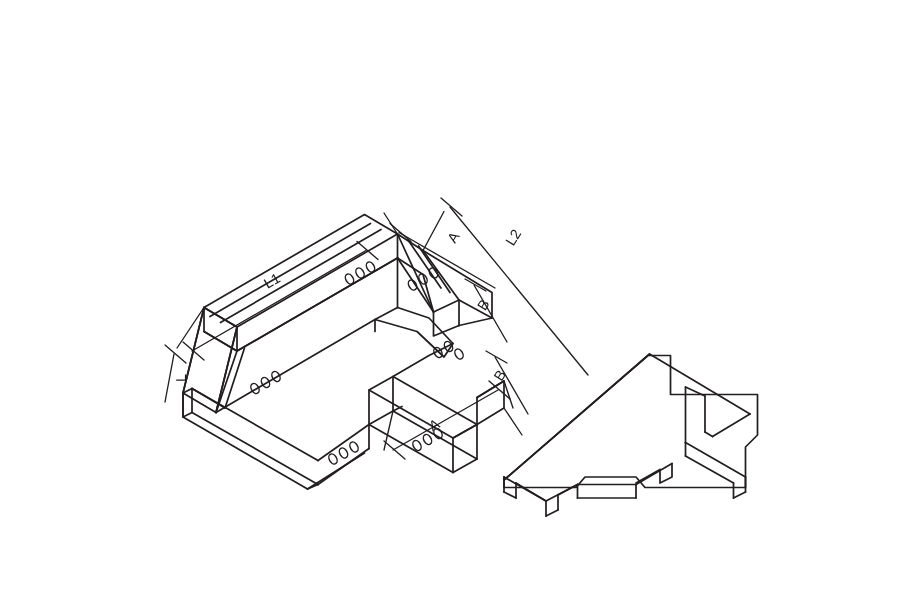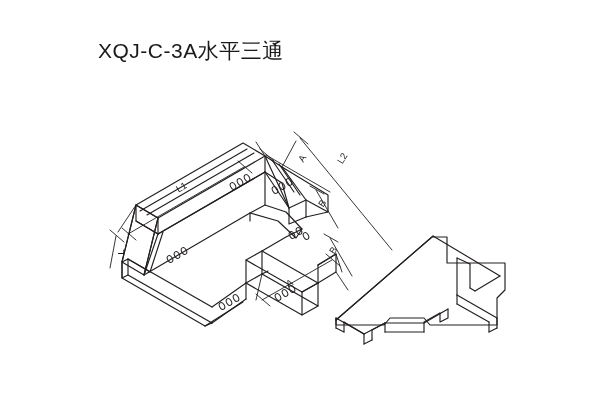--- a/index.html
+++ b/index.html
@@ -37,21 +37,20 @@
     font-family: "Liberation Sans", sans-serif;
     font-size: 9.5px;
     fill: #1a1a1a;
   }
 </style>
 </head>
 <body>
 
 <div id="page">
 
-  <div id="title">XQJ-C-3A水平三通</div>
 
   <svg id="drawing" viewBox="0 0 600 400" xmlns="http://www.w3.org/2000/svg">
 
     <g fill="none" stroke="#231f20" stroke-width="1.15" stroke-linecap="round" stroke-linejoin="round">
 
       <g>
 
         <g>
 
           <path d="M136,205 L243,143 L265,156 L158,218 Z"></path>

